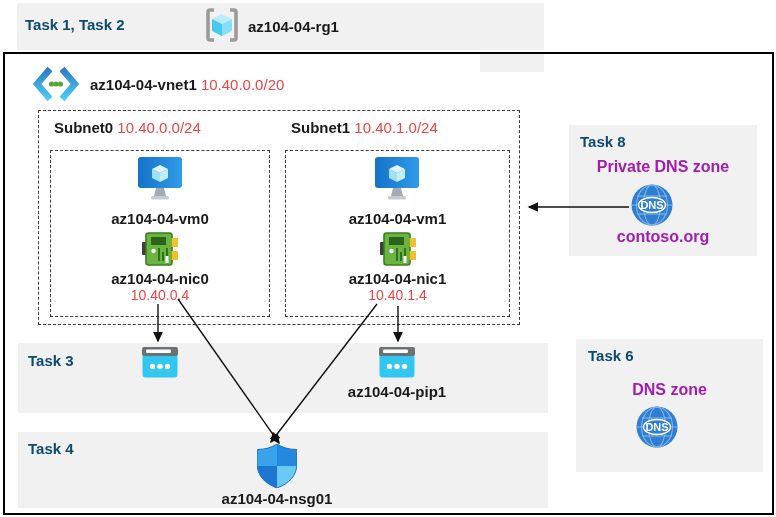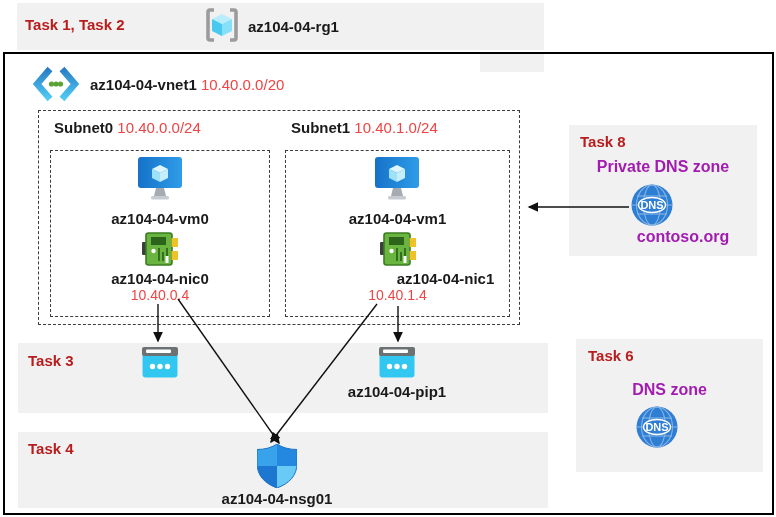--- a/index.html
+++ b/index.html
@@ -1,20 +1,20 @@
 <!DOCTYPE html>
 <html><head>
 <meta charset="utf-8">
 <style>
   html,body{margin:0;padding:0;background:#fff;}
   .stage{position:relative;width:776px;height:517px;background:#fff;overflow:hidden;
          font-family:"Liberation Sans",sans-serif;color:#1a1a1a;}
   .abs{position:absolute;}
   .band{background:#f1f1f1;}
-  .tasklbl{font-weight:700;font-size:15px;color:#b91c1c;}
+  .tasklbl{font-weight:700;font-size:15px;color:#0c4a6e;}
   .blbl{font-weight:700;font-size:15px;color:#1a1a1a;}
   .gray{color:#ef4444;font-weight:400;}
   .ctr{text-align:center;}
   .bigrect{border:2px solid #000;background:#fff;box-sizing:border-box;}
   .dashed{border:1.5px dashed #3c3c3c;box-sizing:border-box;}
   .sm{font-size:14px;}
   .ttl{font-weight:700;font-size:16px;color:#a21caf;}
   svg{display:block;}
   #wires{position:absolute;left:0;top:0;pointer-events:none;}
 </style>
@@ -124,41 +124,41 @@
       <rect x="0" y="11" width="5" height="13" rx="1" fill="#3e3e3e"></rect>
       <rect x="4" y="2" width="26" height="32" rx="2.5" fill="#6ab440" stroke="#3a7d20" stroke-width="1.6"></rect>
       <rect x="29.5" y="7" width="6.5" height="9" fill="#eec22b"></rect>
       <rect x="29.5" y="20" width="6.5" height="9" fill="#eec22b"></rect>
       <rect x="9" y="6" width="15" height="8" fill="#2b641a"></rect>
       <circle cx="11.5" cy="20" r="2.2" fill="#fff"></circle>
       <path d="M17 17 V30 M21 21 V30 M25 17 V26" stroke="#2b641a" stroke-width="1.7" fill="none"></path>
       <rect x="23.5" y="25" width="3" height="7" fill="#fff"></rect>
     </svg>
   </div>
-  <div class="abs blbl ctr" style="left:285px;top:270px;width:225px;padding-left:48px;">az104-04-nic1</div>
+  <div class="abs blbl ctr" style="left:285px;top:270px;width:225px;">az104-04-nic1</div>
   <div class="abs gray ctr sm" style="left:285px;top:287px;width:225px;text-align:center;">10.40.1.4</div>
 
   <div class="abs band" style="left:569px;top:125px;width:188px;height:131px;"></div>
   <div class="abs tasklbl" style="left:580px;top:133px;">Task 8</div>
   <div class="abs ttl ctr" style="left:569px;top:158px;width:188px;">Private DNS zone</div>
   <div class="abs" style="left:631px;top:184px;">
     <svg width="42" height="42" viewBox="0 0 42 42">
       <circle cx="21" cy="21" r="20.5" fill="#2e7ed3"></circle>
       <g stroke="#85b4e6" stroke-width="1.1" fill="none">
         <ellipse cx="21" cy="21" rx="8.5" ry="20"></ellipse>
         <ellipse cx="21" cy="21" rx="15.5" ry="20"></ellipse>
         <line x1="6" y1="12" x2="36" y2="12"></line>
         <line x1="1" y1="21" x2="41" y2="21"></line>
         <line x1="6" y1="30" x2="36" y2="30"></line>
       </g>
       <ellipse cx="21" cy="21" rx="13.5" ry="7.5" fill="#2e7ed3" stroke="#fff" stroke-width="1.4"></ellipse>
       <text x="21" y="25" text-anchor="middle" font-size="11" font-weight="bold" fill="#fff" font-family="Liberation Sans, sans-serif">DNS</text>
     </svg>
   </div>
-  <div class="abs ttl ctr" style="left:569px;top:228px;width:188px;margin-left:20px;">contoso.org</div>
+  <div class="abs ttl ctr" style="left:569px;top:228px;width:188px;">contoso.org</div>
 
   <div class="abs band" style="left:18px;top:343px;width:530px;height:70px;"></div>
   <div class="abs tasklbl" style="left:28px;top:352px;">Task 3</div>
 
   <div class="abs" style="left:142px;top:347px;">
     <svg width="36" height="31" viewBox="0 0 36 31">
       <rect x="0.5" y="6" width="35" height="24.5" rx="3" fill="#32c7f0"></rect>
       <rect x="0" y="0" width="36" height="9" rx="2" fill="#6c7174"></rect>
       <rect x="4" y="2.5" width="25" height="3.5" rx="1" fill="#fff"></rect>
       <circle cx="10.5" cy="19.5" r="2.7" fill="#fff"></circle>

